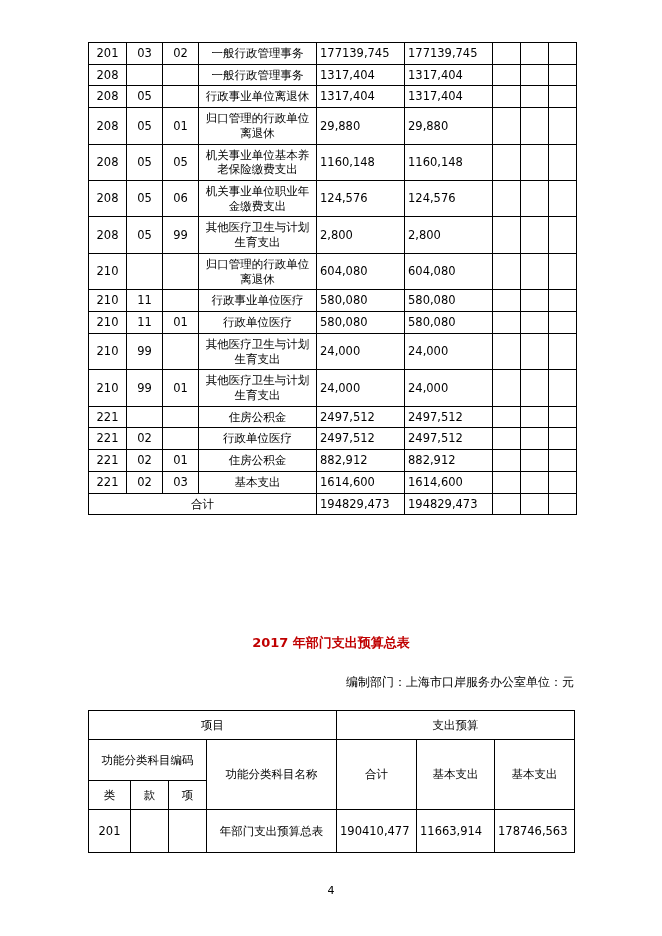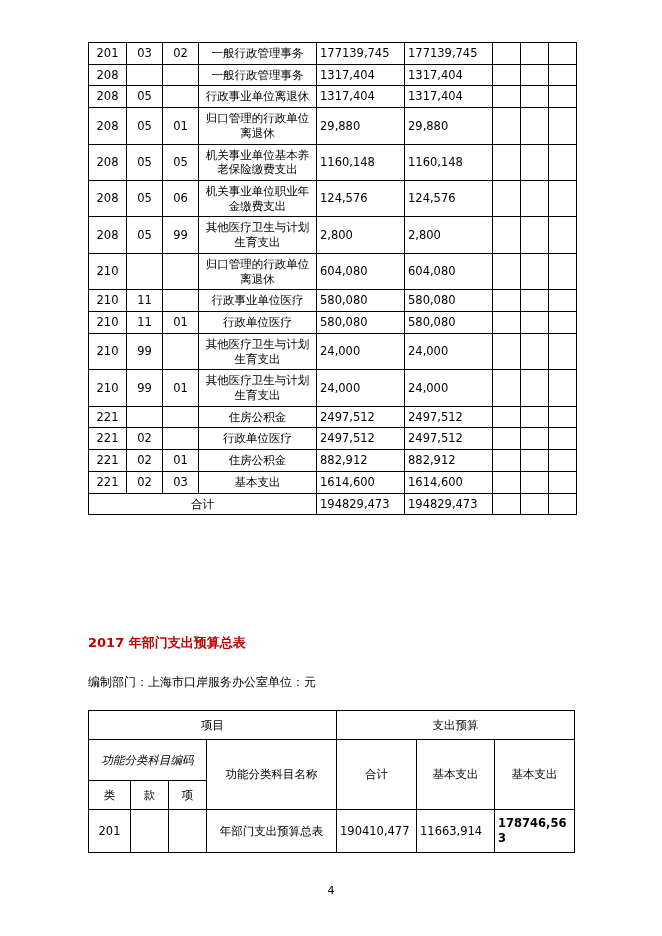--- a/index.html
+++ b/index.html
@@ -50,30 +50,31 @@
   .w2 { width: 36px; }
   .w3 { width: 36px; }
   .w4 { width: 118px; }
   .w5 { width: 88px; }
   .w6 { width: 88px; }
   .w7 { width: 28px; }
   .w8 { width: 28px; }
   .w9 { width: 28px; }
 
   .title2 {
+    text-align: center;
     font-size: 13px;
     font-weight: bold;
     color: #c00000;
     margin: 0;
     padding: 0;
     font-family: "DejaVu Sans", "Liberation Sans", sans-serif;
   }
   .meta-row {
     display: flex;
-    justify-content: flex-start;
+    justify-content: flex-end;
     font-size: 12px;
     font-family: "DejaVu Sans", "Liberation Sans", sans-serif;
   }
   .sect2 {
     position: absolute;
     left: 88px;
     width: 486px;
   }
   
   .b1 { width: 42px; }
@@ -89,21 +90,20 @@
     left: 0;
     top: 884px;
     width: 662px;
     text-align: center;
     font-size: 11px;
     font-family: "DejaVu Sans", "Liberation Sans", sans-serif;
   }
   .nowrap-num {
     white-space: normal;
     word-break: break-all;
-    font-weight: bold;
   }
 </style>
 </head>
 <body>
 
 <div class="page">
 
   <div class="content">
     <table class="grid">
       <colgroup>
@@ -327,21 +327,21 @@
           <col class="b5">
           <col class="b6">
           <col class="b7">
       </colgroup>
       <tbody>
         <tr>
           <td class="c-ctr" colspan="4" style="height:22px;">项目</td>
           <td class="c-ctr" colspan="3">支出预算</td>
         </tr>
         <tr>
-          <td class="c-ctr" colspan="3" style="height:34px;font-style:italic;">功能分类科目编码</td>
+          <td class="c-ctr" colspan="3" style="height:34px;">功能分类科目编码</td>
           <td class="c-ctr" rowspan="2">功能分类科目名称</td>
           <td class="c-ctr" rowspan="2">合计</td>
           <td class="c-ctr" rowspan="2">基本支出</td>
           <td class="c-ctr" rowspan="2">基本支出</td>
         </tr>
         <tr>
           <td class="c-ctr" style="height:22px;">类</td>
           <td class="c-ctr">款</td>
           <td class="c-ctr">项</td>
         </tr>

